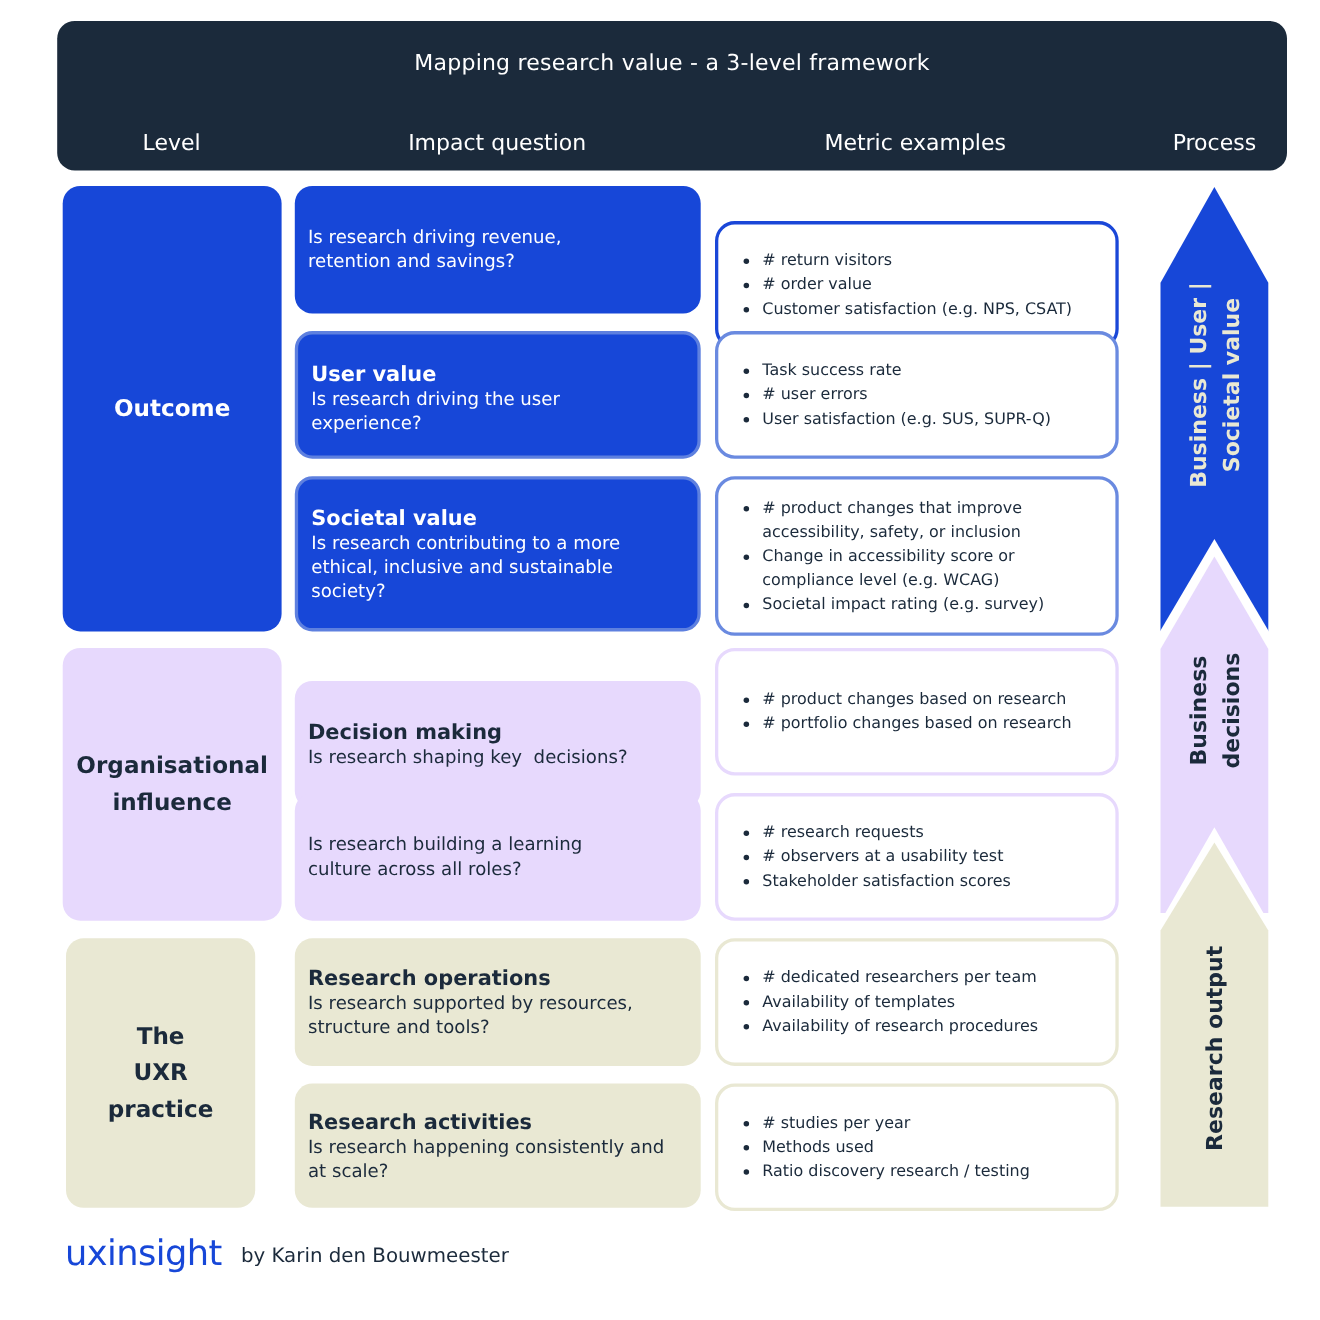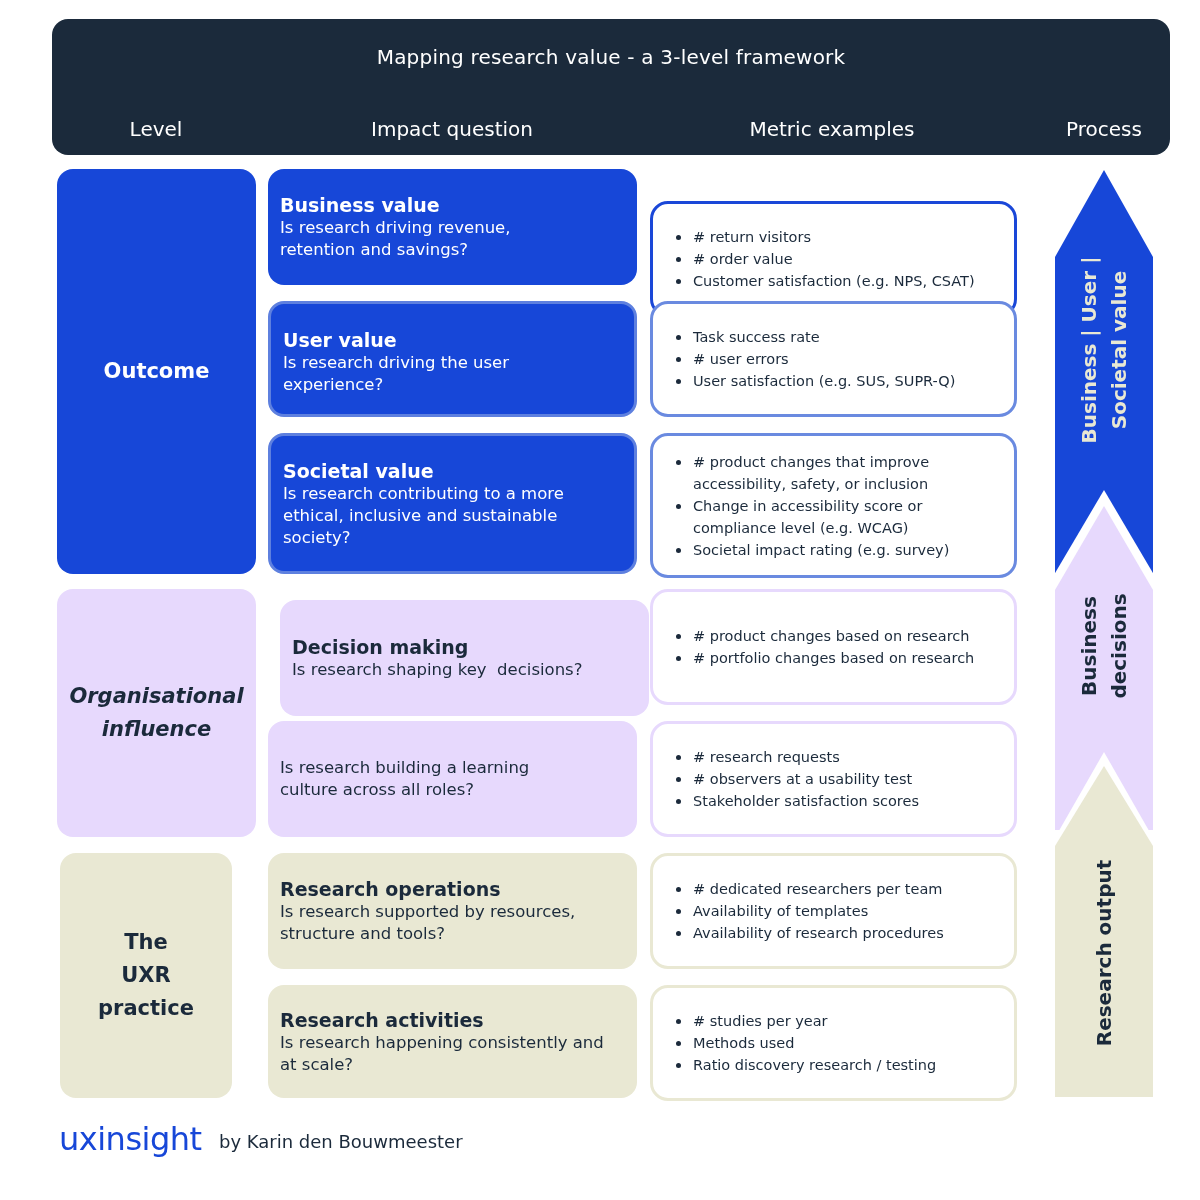--- a/index.html
+++ b/index.html
@@ -63,40 +63,39 @@
   <div class="title">Mapping research value - a 3-level framework</div>
   <div class="col" style="left:56px;width:96px;">Level</div>
   <div class="col" style="left:300px;width:200px;">Impact question</div>
   <div class="col" style="left:680px;width:200px;">Metric examples</div>
   <div class="col" style="left:1000px;width:104px;">Process</div>
 </div>
 
 <div class="level blue" style="left:57px;top:169px;width:199px;height:405px;">
   <span>Outcome</span>
 </div>
-<div class="level lav" style="left:57px;top:589px;width:199px;height:248px;padding:0 8px;font-style:italic;">
+<div class="level lav" style="left:57px;top:589px;width:199px;height:248px;padding:0 8px;">
   <span>Organisational influence</span>
 </div>
 <div class="level beige" style="left:60px;top:853px;width:172px;height:245px;padding:0 40px;">
   <span>The UXR practice</span>
 </div>
 
 <div class="impact blue" style="top:169px;height:116px;padding-top:0;">
-  <div class="h">Business value</div>
   <div class="q" style="width:300px;">Is research driving revenue, retention and savings?</div>
 </div>
 <div class="impact blue" style="top:301px;height:116px;padding-top:5px;border:3px solid #5e80df;">
   <div class="h">User value</div>
   <div class="q" style="width:300px;">Is research driving the user experience?</div>
 </div>
 <div class="impact blue" style="top:433px;height:141px;padding-top:0;border:3px solid #5e80df;">
   <div class="h">Societal value</div>
   <div class="q" style="width:335px;">Is research contributing to a more ethical, inclusive and sustainable society?</div>
 </div>
-<div class="impact lav" style="top:600px;height:116px;padding-top:0;margin-left:12px;">
+<div class="impact lav" style="top:619px;height:116px;padding-top:0;">
   <div class="h">Decision making</div>
   <div class="q" style="white-space:pre;">Is research shaping key  decisions?</div>
 </div>
 <div class="impact lav" style="top:721px;height:116px;padding-top:0;">
   <div class="q" style="width:300px;">Is research building a learning culture across all roles?</div>
 </div>
 <div class="impact beige" style="top:853px;height:116px;padding-top:0;">
   <div class="h">Research operations</div>
   <div class="q" style="width:345px;">Is research supported by resources, structure and tools?</div>
 </div>

